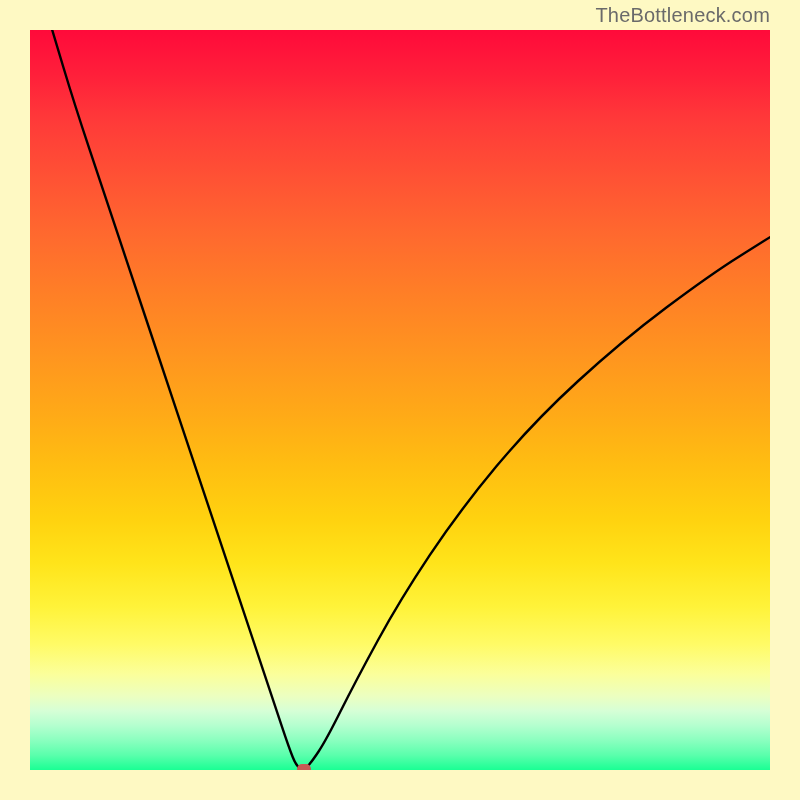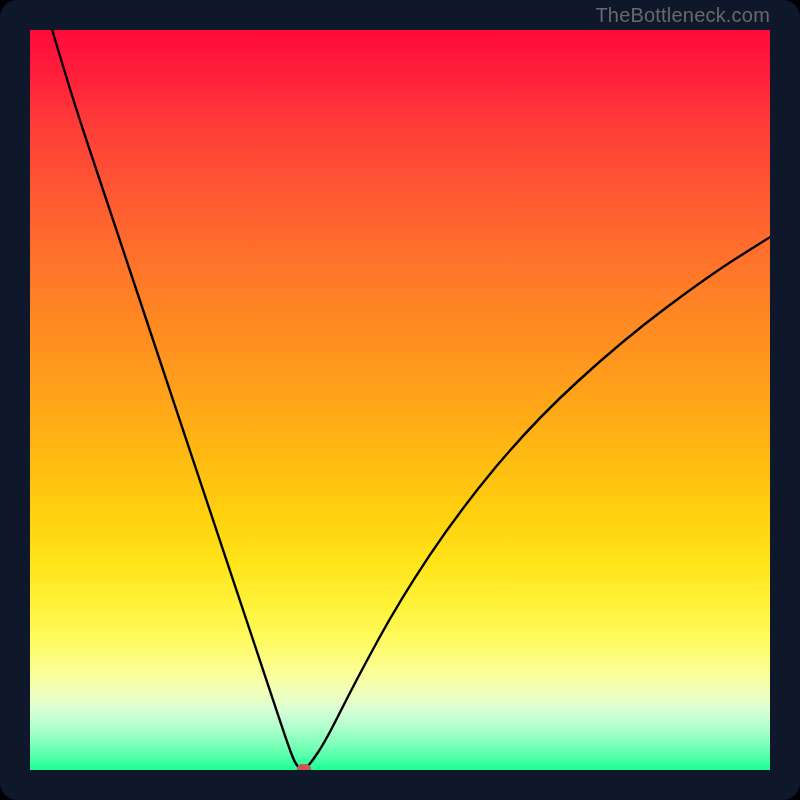--- a/index.html
+++ b/index.html
@@ -9,22 +9,21 @@
     background: #000;
     position: relative;
     font-family: Arial, Helvetica, sans-serif;
   }
   .frame {
     position: absolute;
     top: 0;
     left: 0;
     width: 800px;
     height: 800px;
-    background: #0f172a;
-    border-radius: 17px;
+    background: #fef9c3;
   }
   .plot-area {
     position: absolute;
     top: 30px;
     left: 30px;
     width: 740px;
     height: 740px;
     overflow: hidden;
   }
   .gradient-bg {

